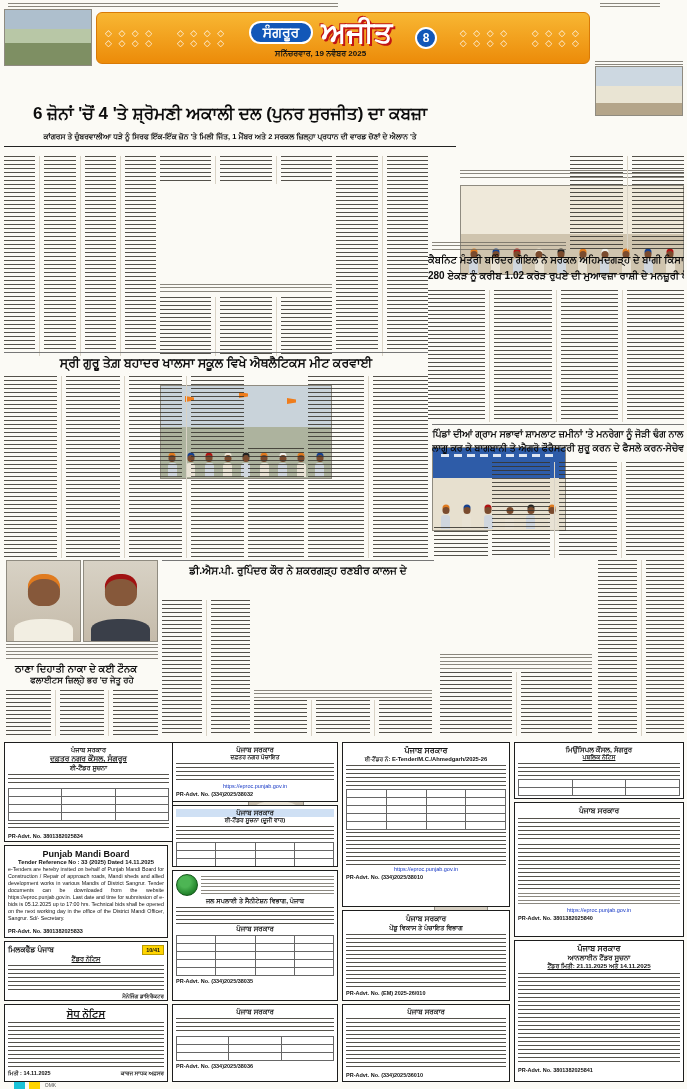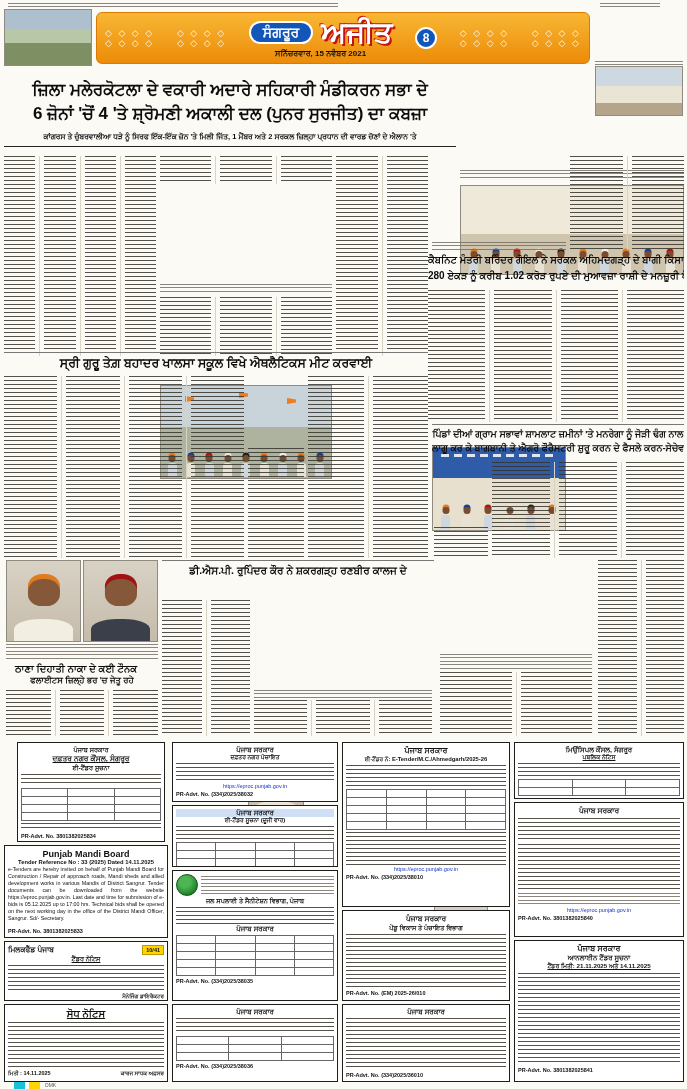--- a/index.html
+++ b/index.html
@@ -66,28 +66,27 @@
   <div class="abs tl-lt" style="left:595px;top:61px;width:88px;height:6px"></div>
 
   <div class="abs banner" style="left:96px;top:12px;width:494px;height:52px">
     <span class="diamonds"></span>
     <span class="diamonds"></span>
     <div class="m-center">
       <div class="m-row">
         <span class="oval">ਸੰਗਰੂਰ</span>
         <span class="ajit">ਅਜੀਤ</span>
       </div>
-      <div class="m-date">ਸਨਿੱਚਰਵਾਰ, 15 ਨਵੰਬਰ 2021</div>
+      <div class="m-date">ਸਨਿੱਚਰਵਾਰ, 19 ਨਵੰਬਰ 2025</div>
     </div>
     <span class="pgnum">8</span>
     <span class="diamonds"></span>
     <span class="diamonds"></span>
   </div>
 
-  <div class="abs hl" style="left:4px;top:80px;width:452px;font-size:17px">ਜ਼ਿਲਾ ਮਲੇਰਕੋਟਲਾ ਦੇ ਵਕਾਰੀ ਅਦਾਰੇ ਸਹਿਕਾਰੀ ਮੰਡੀਕਰਨ ਸਭਾ ਦੇ</div>
   <div class="abs hl" style="left:4px;top:104px;width:452px;font-size:17px">6 ਜ਼ੋਨਾਂ 'ਚੋਂ 4 'ਤੇ ਸ਼੍ਰੋਮਣੀ ਅਕਾਲੀ ਦਲ (ਪੁਨਰ ਸੁਰਜੀਤ) ਦਾ ਕਬਜ਼ਾ</div>
   <div class="abs hl" style="left:4px;top:132px;width:452px;font-size:7.5px">ਕਾਂਗਰਸ ਤੇ ਚੁੰਬਰਵਾਲੀਆ ਧੜੇ ਨੂੰ ਸਿਰਫ ਇੱਕ-ਇੱਕ ਜ਼ੋਨ 'ਤੇ ਮਿਲੀ ਜਿੱਤ, 1 ਮੈਂਬਰ ਅਤੇ 2 ਸਰਕਲ ਜ਼ਿਲ੍ਹਾ ਪ੍ਰਧਾਨ ਦੀ ਵਾਰਡ ਚੋਣਾਂ ਦੇ ਐਲਾਨ 'ਤੇ</div>
   <div class="abs rule-d" style="left:4px;top:146px;width:452px"></div>
 
   <div class="abs photo ph-indoor" style="left:460px;top:78px;width:224px;height:90px">
     <div class="prow">
         <span class="pn" style="--t: #e07b1f; --s: #cfd6de;"></span>
         <span class="pn" style="--t: #16418f; --s: #e8e2d4;"></span>
         <span class="pn" style="--t: #b01313; --s: #cfd6de;"></span>
         <span class="pn" style="--t: #ece6d6; --s: #e8e2d4;"></span>
@@ -300,21 +299,21 @@
     </div>
   <div class="abs cols" style="left:598px;top:560px;width:86px;height:176px">
       <i>
         <s class="tl"></s>
       </i>
       <i>
         <s class="tl"></s>
       </i>
     </div>
 
-  <div class="abs box" style="left:17px;top:742px;width:148px;height:100px">
+  <div class="abs box" style="left:4px;top:742px;width:169px;height:100px">
     <div class="bx-c" style="font-size:6.5px">ਪੰਜਾਬ ਸਰਕਾਰ</div>
     <div class="bx-c u" style="font-size:7.5px">ਦਫ਼ਤਰ ਨਗਰ ਕੌਂਸਲ, ਸੰਗਰੂਰ</div>
     <div class="bx-c" style="font-size:6.5px">ਈ-ਟੈਂਡਰ ਸੂਚਨਾ</div>
     <div class="tl" style="height:12px;margin-top:2px"></div>
     <table class="mini">
       <tbody>
           <tr>
             <td></td>
             <td></td>
             <td></td>

